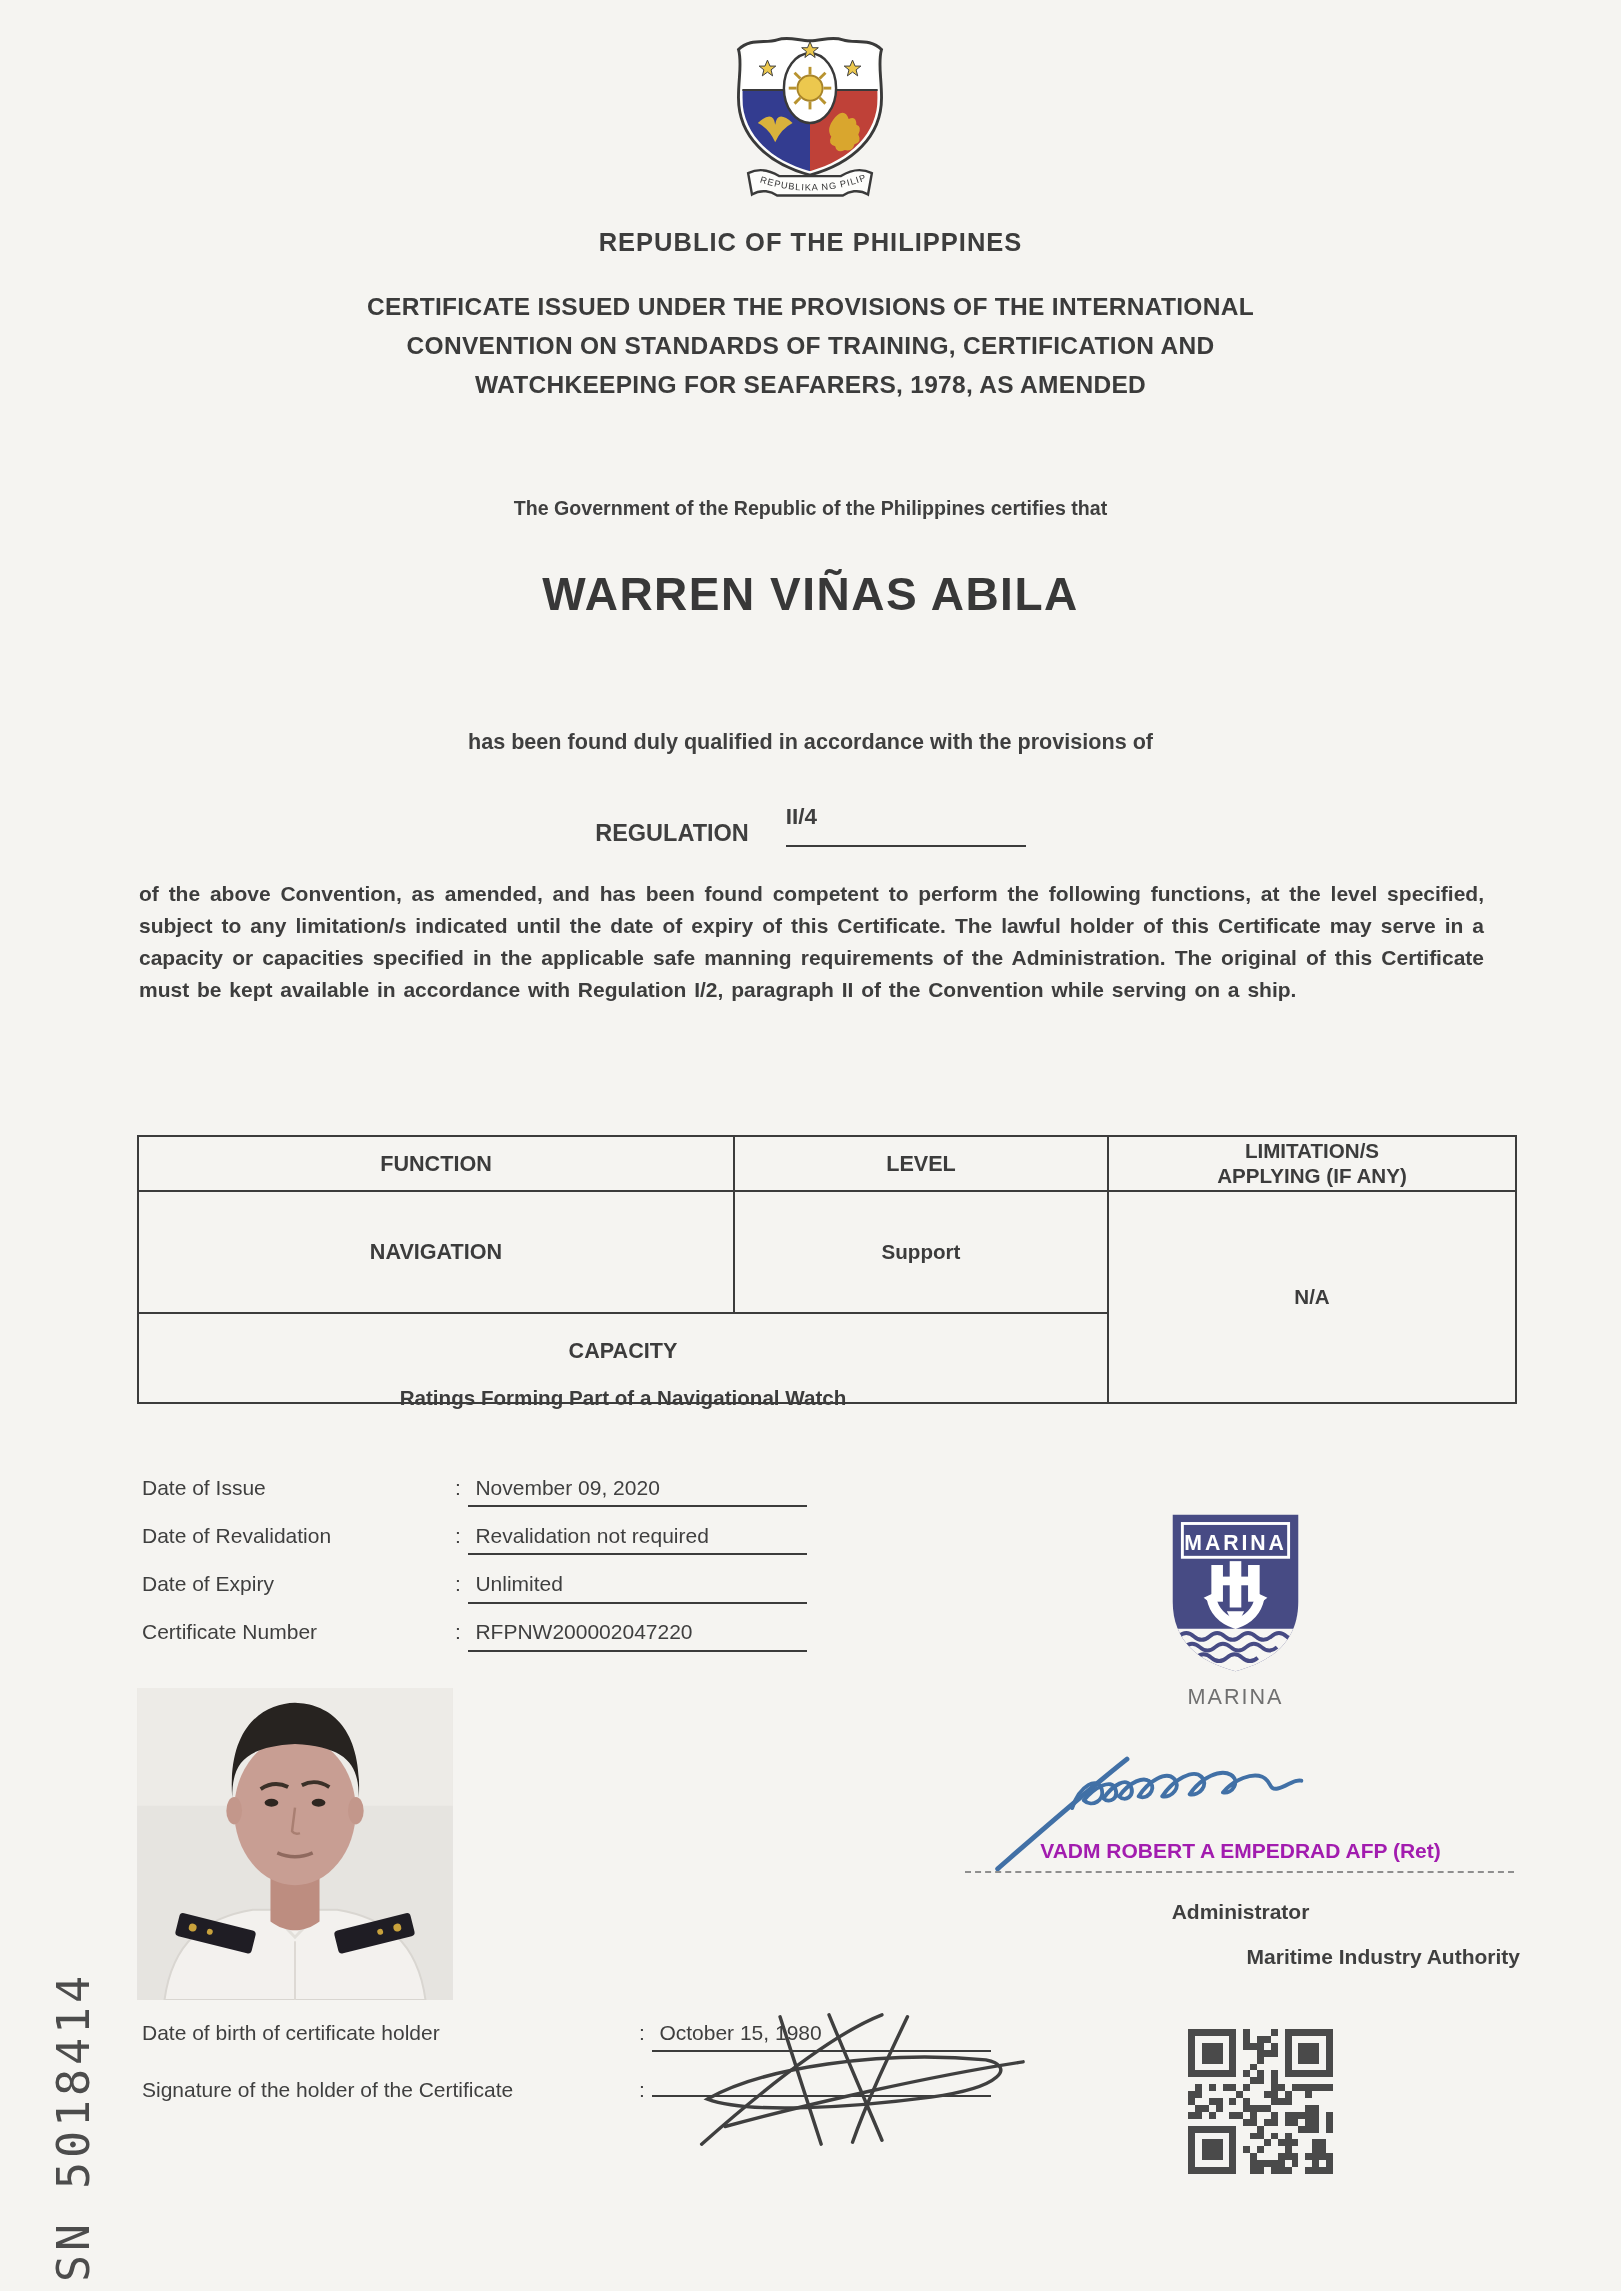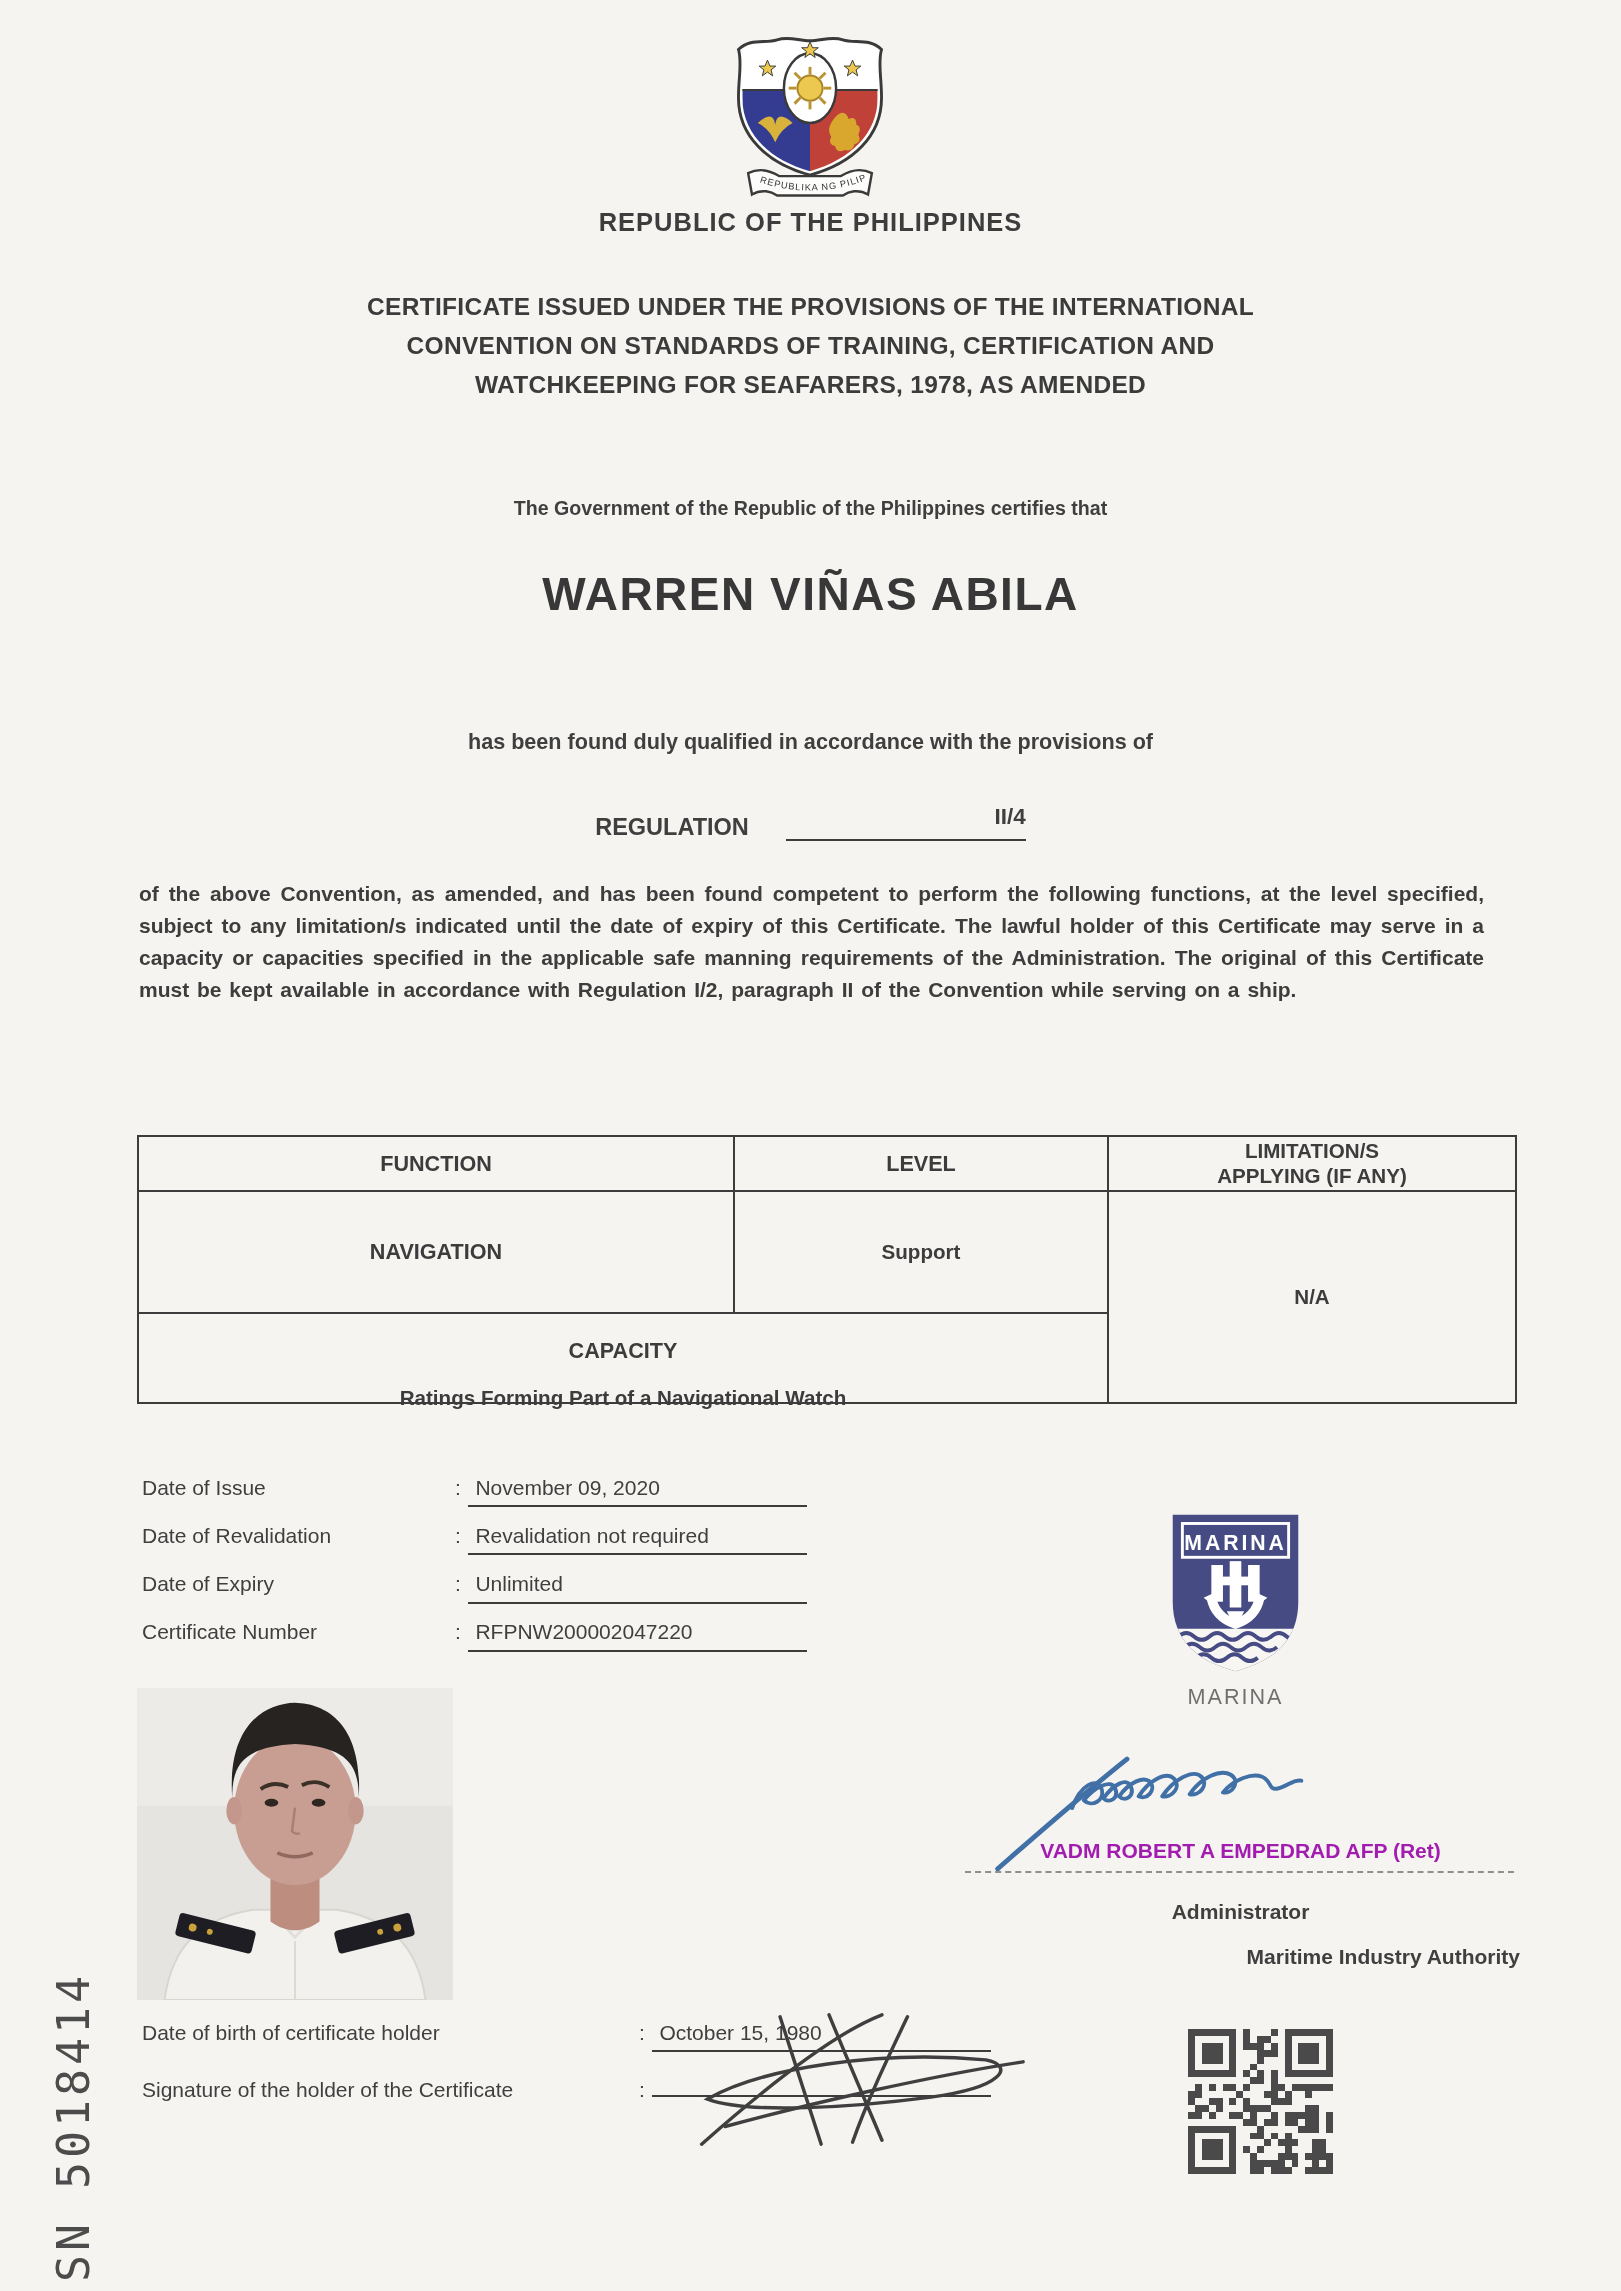--- a/index.html
+++ b/index.html
@@ -1,27 +1,27 @@
 <!DOCTYPE html>
 <html><head>
 <meta charset="utf-8">
 <style>
   html,body{margin:0;padding:0;background:#f5f4f1;}
   .page{position:relative;width:1621px;height:2292px;background:#f5f4f1;
         font-family:"Liberation Sans",sans-serif;color:#3f3f3f;overflow:hidden;}
   .abs{position:absolute;}
   .centerband{left:0;right:0;text-align:center;}
-  .country{top:208px;font-size:25.5px;font-weight:bold;letter-spacing:1px;color:#3d3d3d;}
+  .country{top:228px;font-size:25.5px;font-weight:bold;letter-spacing:1px;color:#3d3d3d;}
   .title{top:287px;font-size:24.5px;font-weight:bold;line-height:39px;letter-spacing:0.3px;color:#3b3b3b;}
   .certifies{top:459px;font-size:19.6px;font-weight:bold;margin-top:38px;}
   .holder-name{top:567px;font-size:46px;font-weight:bold;letter-spacing:1.5px;color:#383838;}
   .qualified{top:729px;font-size:21.6px;font-weight:bold;}
   .regrow{top:804px;display:flex;justify-content:center;align-items:flex-end;gap:37px;width:100%;}
   .reg-label{font-size:23.5px;font-weight:bold;}
-  .reg-line{width:240px;border-bottom:2.9px solid #3c3c3c;text-align:right;font-size:22.5px;font-weight:bold;padding-bottom:9px;}
+  .reg-line{width:240px;border-bottom:2.9px solid #3c3c3c;text-align:left;font-size:22.5px;font-weight:bold;padding-bottom:15px;}
   .body-par{left:139px;top:878px;width:1345px;font-size:21px;font-weight:bold;text-align:justify;
             line-height:32px;word-spacing:2px;color:#3d3d3d;}
   .func-table{left:137px;top:1135px;display:grid;grid-template-columns:596px 372px 408px;
               grid-template-rows:55px 120px 90px;border:2.9px solid #3c3c3c;font-weight:bold;}
   .cell{display:flex;align-items:center;justify-content:center;text-align:center;font-size:21.6px;color:#3c3c3c;}
   .c-h1{grid-column:1;grid-row:1;border-right:2px solid #3c3c3c;border-bottom:2.9px solid #3c3c3c;}
   .c-h2{grid-column:2;grid-row:1;border-bottom:2.9px solid #3c3c3c;}
   .c-h3{grid-column:3;grid-row:1;border-left:2px solid #3c3c3c;border-bottom:2.9px solid #3c3c3c;
         flex-direction:column;font-size:20.6px;line-height:24.5px;}
   .c-nav{grid-column:1;grid-row:2;border-right:2px solid #3c3c3c;}

